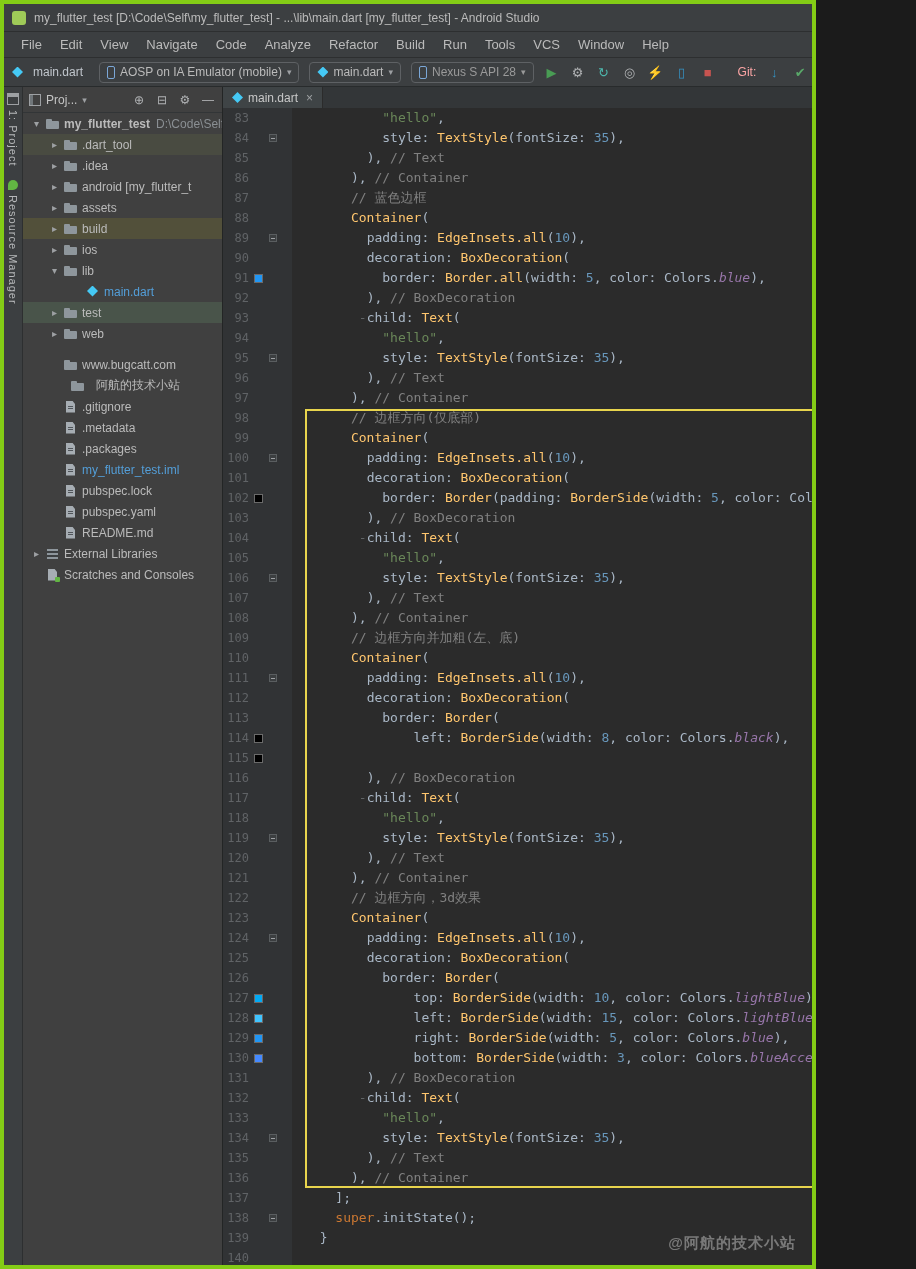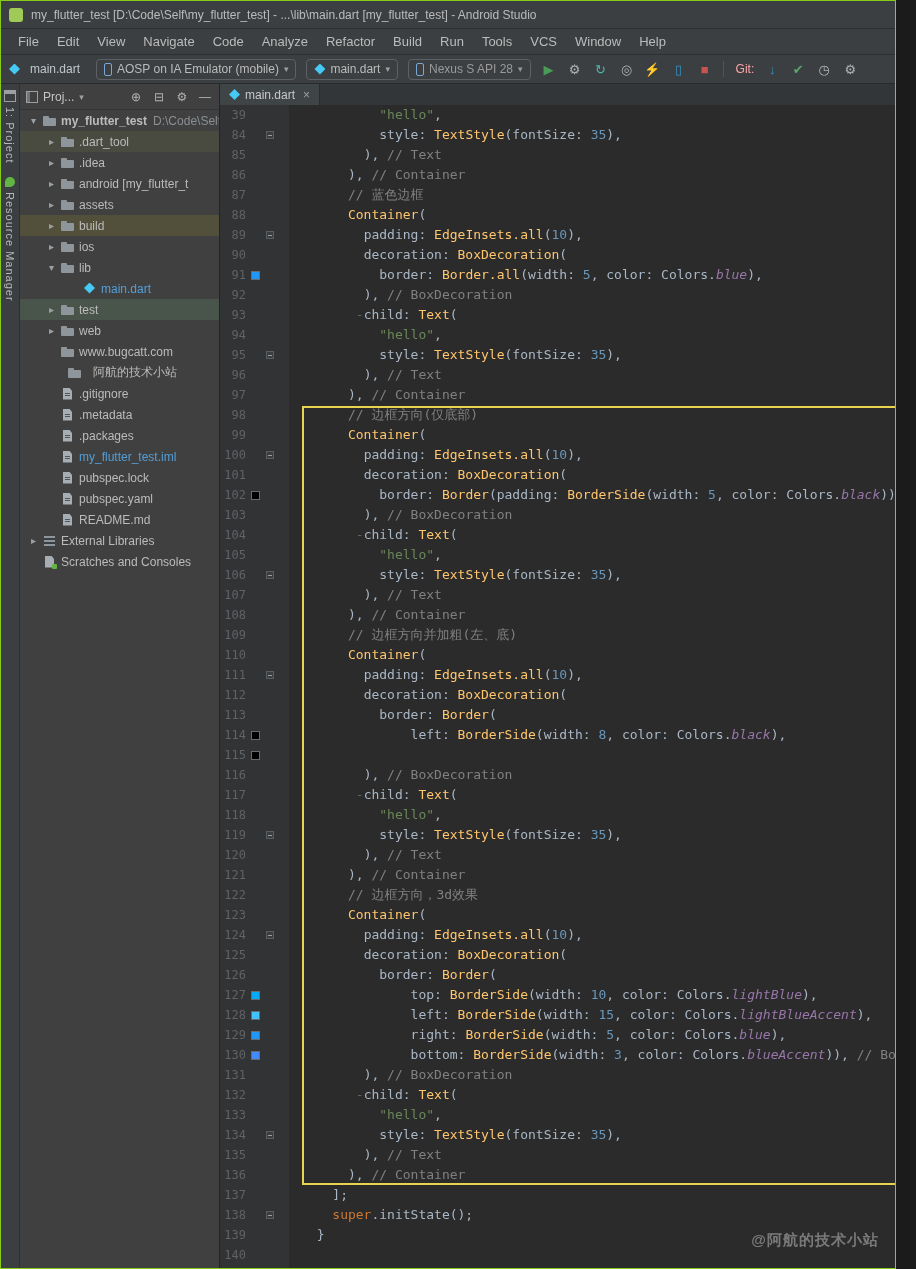--- a/index.html
+++ b/index.html
@@ -1,19 +1,19 @@
 <!DOCTYPE html>
 <html><head>
 <meta charset="utf-8">
 <style>
   * { margin:0; padding:0; box-sizing:border-box; }
   html,body { background:#1b1b1b; }
   .window {
-    width:896px; height:1269px; position:relative; overflow:hidden;
-    background:#2b2b2b; border:1px solid #84cc16;
+    width:816px; height:1269px; position:relative; overflow:hidden;
+    background:#2b2b2b; border:4px solid #84cc16;
     box-shadow: inset 0 -7px 0 0 #1c1e20;
     font-family:"Liberation Sans", sans-serif; color:#bbbbbb; cursor:default;
   }
   
   .titlebar { height:28px; background:#3c3f41; border-bottom:1px solid #2d2f30;
     display:flex; align-items:center; gap:8px; padding:0 8px; }
   .as-logo { width:14px; height:14px; border-radius:3px; background:#9fca58; flex:none; }
   .title-text { font-size:12px; color:#bbbbbb; white-space:nowrap; overflow:hidden; }
   
   .menubar { height:26px; background:#3c3f41; border-bottom:1px solid #2d2f30;
@@ -234,21 +234,21 @@
           <div class="tree-row" style="padding-left: 24px; background: rgb(73, 84, 74);">
             <span class="arrow">▸</span>
             <span class="ticon ticon-folder"></span>
             <span class="tlabel">test</span>
           </div>
           <div class="tree-row" style="padding-left: 24px;">
             <span class="arrow">▸</span>
             <span class="ticon ticon-folder"></span>
             <span class="tlabel">web</span>
           </div>
-          <div class="tree-row" style="padding-left: 24px;">
+          <div class="tree-row" style="padding-left: 24px; margin-top: 10px;">
             <span class="arrow"></span>
             <span class="ticon ticon-folder"></span>
             <span class="tlabel">www.bugcatt.com</span>
           </div>
           <div class="tree-row" style="padding-left: 24px; gap: 7px;">
             <span class="arrow"></span>
             <span class="ticon ticon-folder"></span>
             <span class="tlabel">阿航的技术小站</span>
           </div>
           <div class="tree-row" style="padding-left: 24px;">
@@ -304,21 +304,21 @@
         <div class="tab">
           <span class="flutter-icon-sm"></span>
           <span>main.dart</span>
           <span class="tab-close">×</span>
         </div>
       </div>
       <div class="editor-body">
         <div id="code">
             <div class="cl">
               <div class="g">
-                <span class="ln">39</span>
+                <span class="ln">83</span>
                 <span class="sq"></span>
                 <span class="fd"></span>
               </div>
               <div class="ct">          <span class="tk-s">"hello"</span><span class="tk-t">,</span></div>
             </div>
             <div class="cl">
               <div class="g">
                 <span class="ln">84</span>
                 <span class="sq"></span>
                 <span class="fd">

